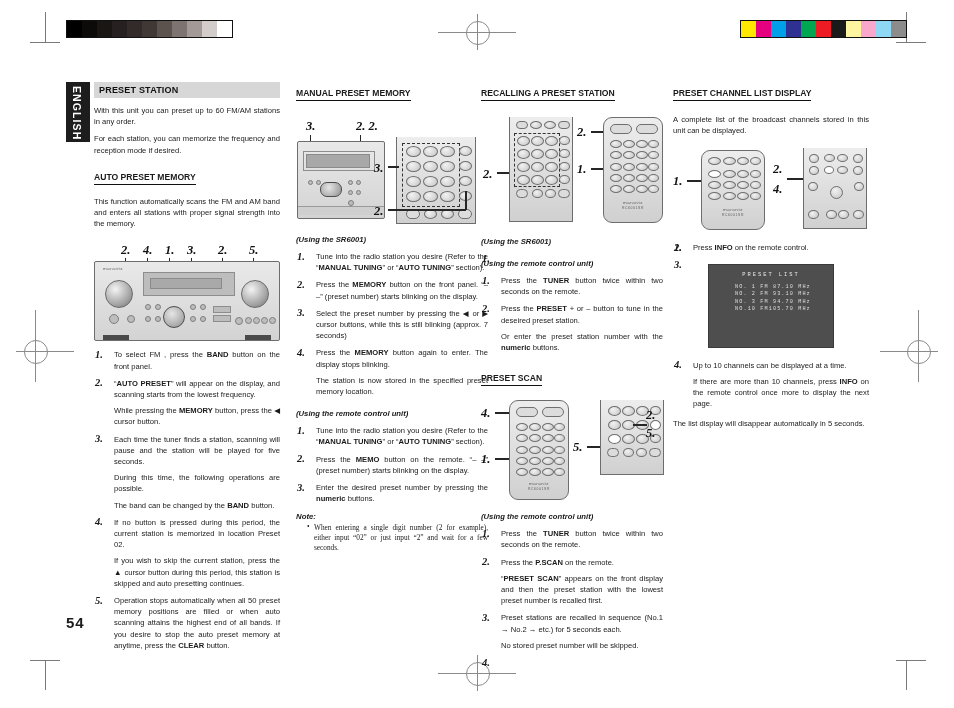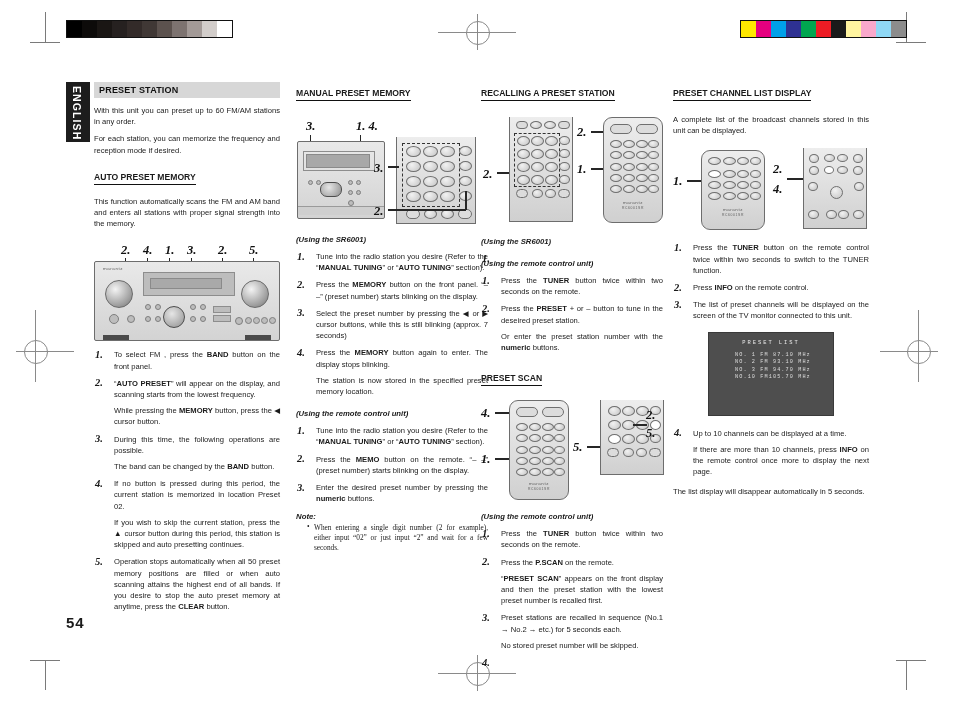--- a/index.html
+++ b/index.html
@@ -216,41 +216,42 @@
         <span class="num">1.</span>
         <p>To select FM , press the <b>BAND</b> button on the front panel.</p>
       </li>
       <li>
         <span class="num">2.</span>
         <p>“<b>AUTO PRESET</b>” will appear on the display, and scanning starts from the lowest frequency.</p>
         <p>While pressing the <b>MEMORY</b> button, press the ◀ cursor button.</p>
       </li>
       <li>
         <span class="num">3.</span>
+        <p>Each time the tuner finds a station, scanning will pause and the station will be played for five seconds.</p>
         <p>During this time, the following operations are possible.</p>
         <p>The band can be changed by the <b>BAND</b> button.</p>
       </li>
       <li>
         <span class="num">4.</span>
         <p>If no button is pressed during this period, the current station is memorized in location Preset 02.</p>
         <p>If you wish to skip the current station, press the ▲ cursor button during this period, this station is skipped and auto presetting continues.</p>
       </li>
       <li>
         <span class="num">5.</span>
         <p>Operation stops automatically when all 50 preset memory positions are filled or when auto scanning attains the highest end of all bands. If you desire to stop the auto preset memory at anytime, press the <b>CLEAR</b> button.</p>
       </li>
     </ol>
 </div>
 
 <div class="col" id="col2">
   <h3 class="sub">MANUAL PRESET MEMORY</h3>
 
   <div class="fig" style="height:104px;margin:12px 0 6px 0;">
     <div class="callout" style="left:10px;top:0;">3.</div>
-    <div class="callout" style="left:60px;top:0;">1. 4.</div>
+    <div class="callout" style="left:60px;top:0;">2. 2.</div>
     <div class="lead" style="left:14px;top:16px;width:1px;height:72px;"></div>
     <div class="lead" style="left:14px;top:87px;width:18px;height:1px;"></div>
     <div class="lead" style="left:64px;top:16px;width:1px;height:62px;"></div>
 
     <div class="recv" style="position:absolute;left:1px;top:22px;width:86px;height:76px;">
       <div class="disp" style="left:8px;top:12px;width:62px;height:12px;background:#a8a8a8;"></div>
       <div class="blk" style="left:5px;top:9px;width:70px;height:18px;background:transparent;"></div>
       <div class="dot" style="left:10px;top:38px;width:3px;height:3px;"></div>
       <div class="dot" style="left:18px;top:38px;width:3px;height:3px;"></div>
       <div class="dot" style="left:50px;top:38px;width:3px;height:3px;"></div>
@@ -556,29 +557,27 @@
       <div class="rbtn rnd" style="left:4px;top:62px;width:9px;height:7px;"></div>
       <div class="rbtn rnd" style="left:22px;top:62px;width:9px;height:7px;"></div>
       <div class="rbtn rnd" style="left:34px;top:62px;width:9px;height:7px;"></div>
       <div class="rbtn rnd" style="left:49px;top:62px;width:9px;height:7px;"></div>
     </div>
   </div>
 
   <ol class="steps" id="c4a">
       <li>
         <span class="num">1.</span>
-        <p>Press the <b>TUNER</b> button on the remote control twice within two seconds to switch to the TUNER function.</p>
       </li>
       <li>
         <span class="num">2.</span>
         <p>Press <b>INFO</b> on the remote control.</p>
       </li>
       <li>
         <span class="num">3.</span>
-        <p>The list of preset channels will be displayed on the screen of the TV monitor connected to this unit.</p>
       </li>
     </ol>
 
   <div class="osd" style="width:124px;height:82px;margin:10px auto 12px auto;">
     <div class="osd-title">PRESET LIST</div>
     <div class="osd-rows" id="osdrows">
         <div class="osd-row">NO. 1 FM 87.10 MHz</div>
         <div class="osd-row">NO. 2 FM 93.10 MHz</div>
         <div class="osd-row">NO. 3 FM 94.70 MHz</div>
         <div class="osd-row">NO.10 FM105.70 MHz</div>

